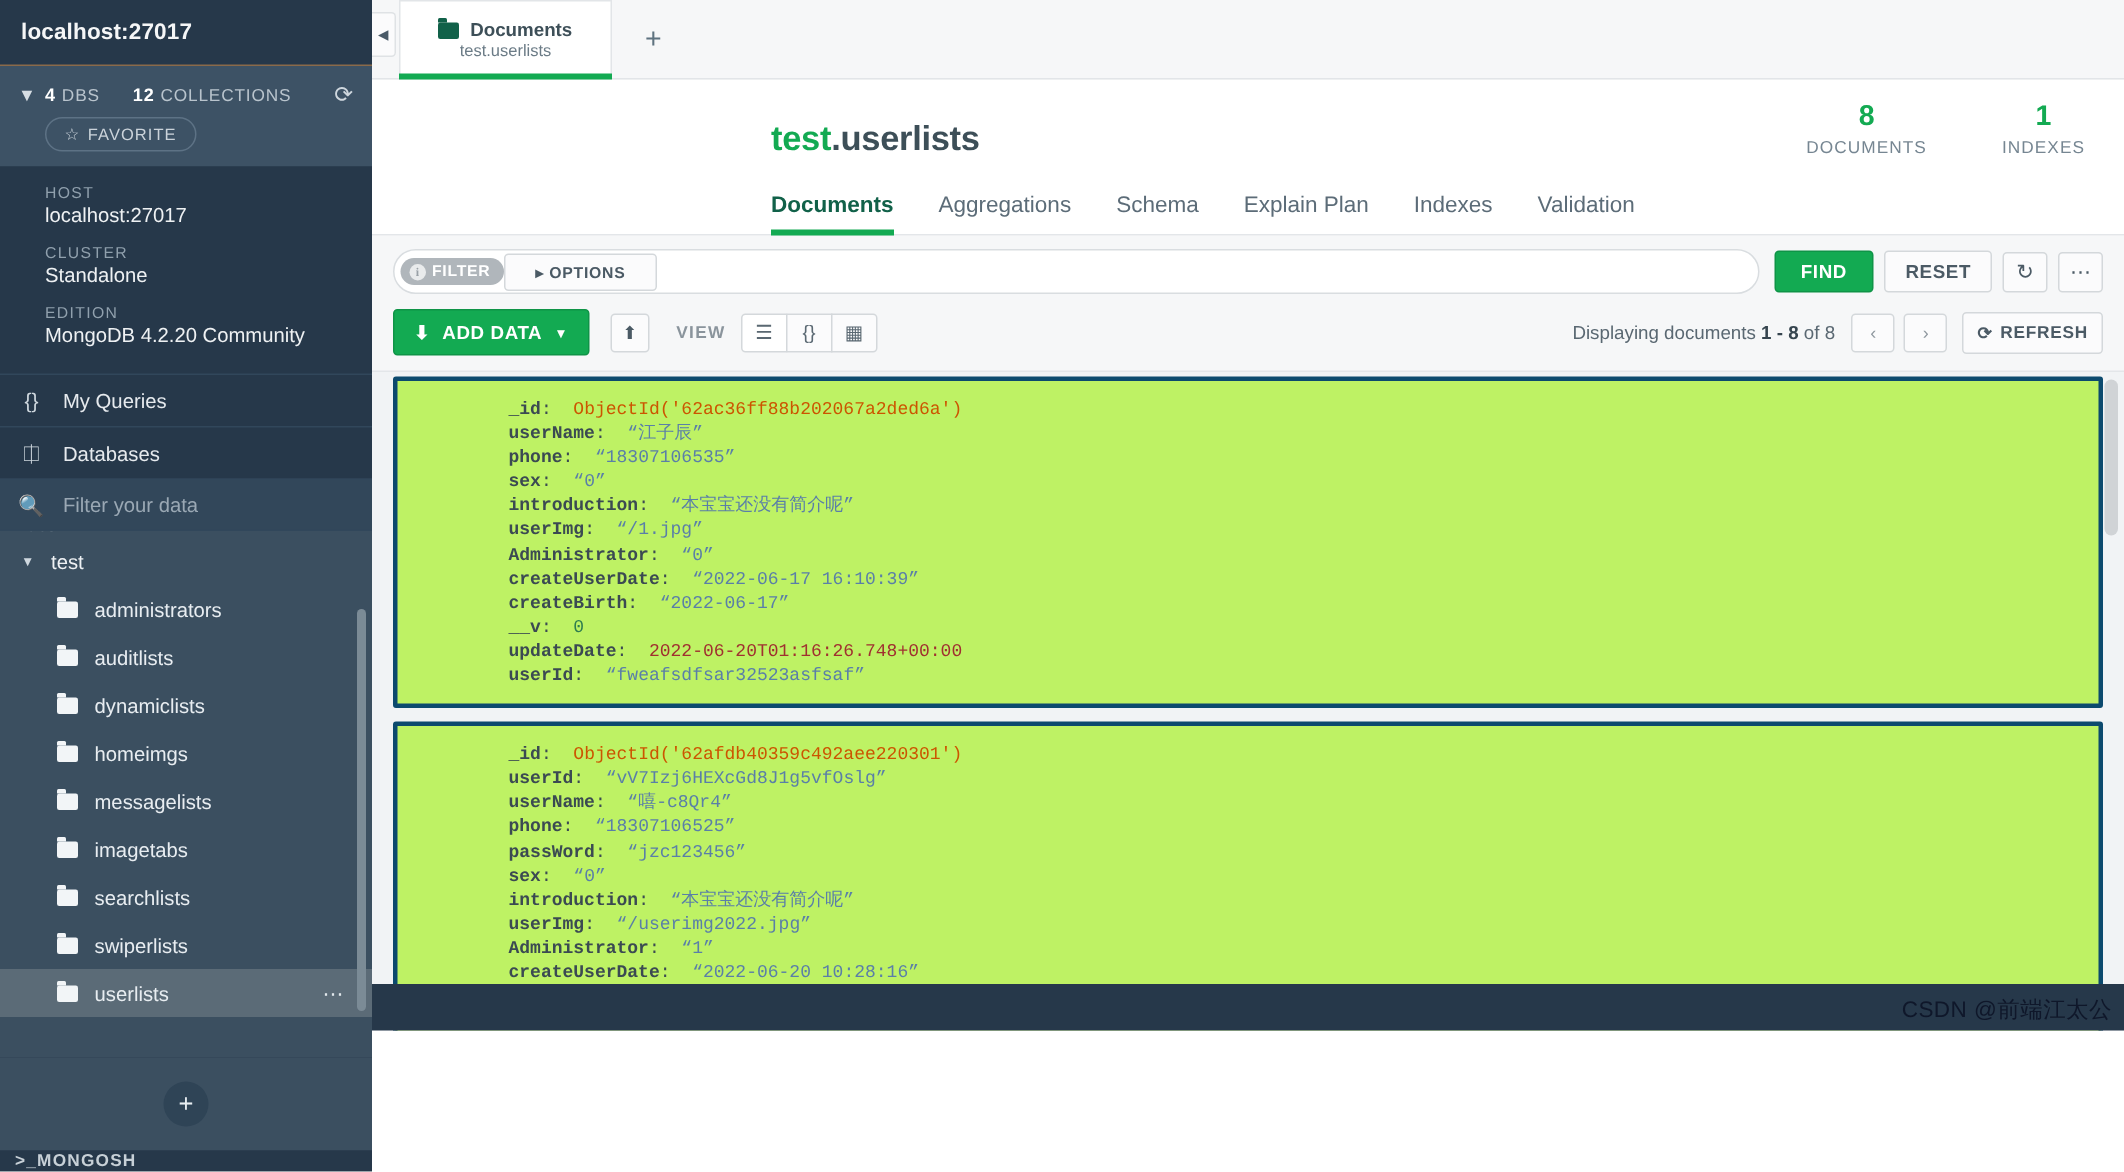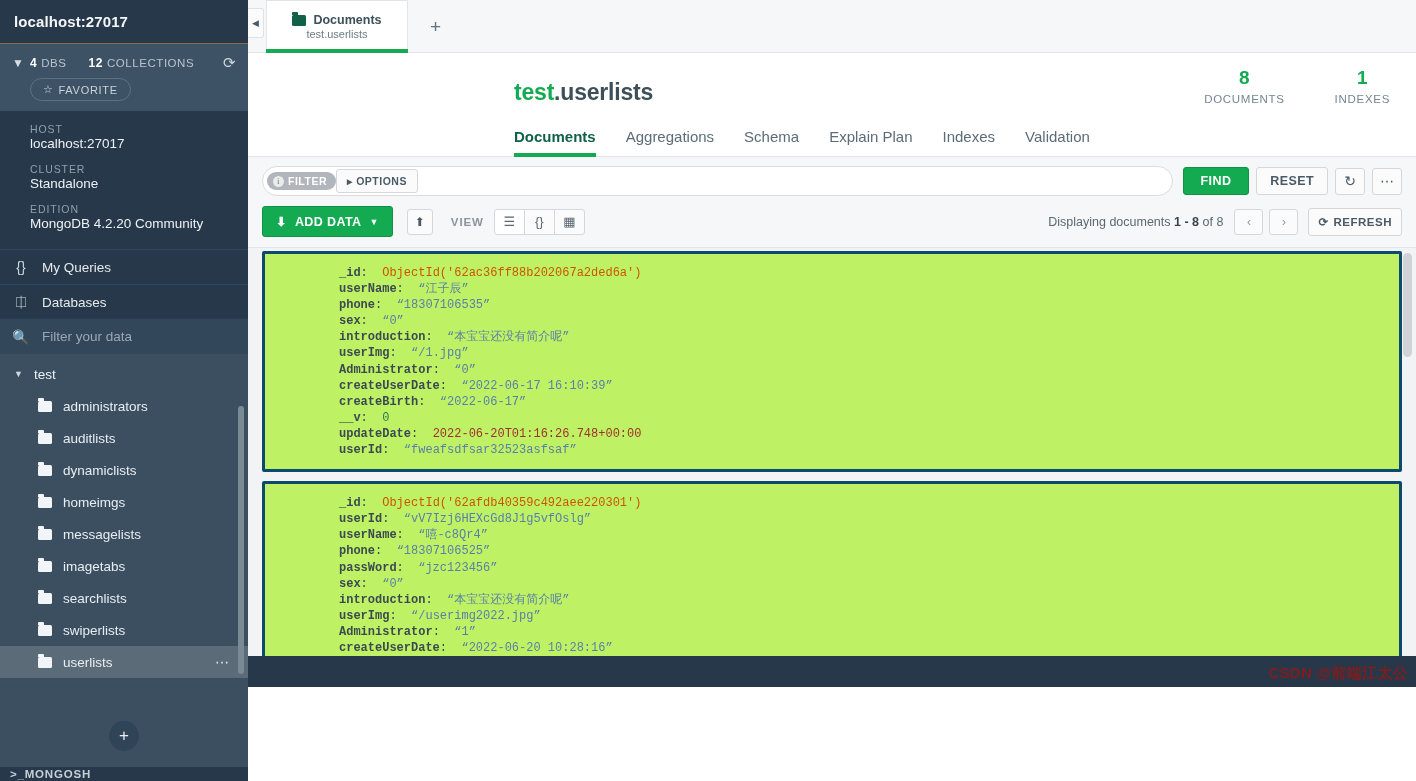--- a/index.html
+++ b/index.html
@@ -192,21 +192,21 @@
     font-family:"Liberation Serif", serif;
   }
   .filter-input {
     flex: 1; border: 0; outline: none; margin-left: 10px;
     font-family: "Liberation Mono", monospace; font-size: 12.5px;
     color: #8d969d; font-style: italic;
   }
   .opt-btn {
     border:1px solid #d4d8db; border-radius: 3px; background:#fbfbfc;
     font-size: 10.5px; color:#4b5a65; font-weight: bold; letter-spacing:.5px;
-    padding: 5px 10px; margin-right: 3px;
+    padding: 5px 20px; margin-right: 3px;
   }
   .tb-right { display:flex; align-items:center; gap: 7px; margin-left: 10px; }
   .btn-find {
     background:#13aa52; color:#fff; border:1px solid #0f9447; border-radius:3px;
     font-size: 12.5px; font-weight:bold; padding: 6px 17px; letter-spacing:.4px;
   }
   .btn-reset {
     background:#fbfbfc; color:#4b5a65; border:1px solid #d4d8db; border-radius:3px;
     font-size: 12.5px; font-weight:bold; padding: 6px 13px; letter-spacing:.4px;
   }
@@ -272,21 +272,21 @@
   .v-oid { color:#cc5500; }
   .v-num { color:#2e7d4f; }
   .v-date { color:#a03030; }
 
   .doc-scroll {
     position:absolute; right: 4px; top: 5px; width: 9px; height: 104px;
     background: #d0d3d6; border-radius: 5px;
   }
   .watermark {
     position:absolute; right: 8px; bottom: 4px;
-    font-size: 15px; color: #7f1d1d; letter-spacing: .3px; font-weight: bold;
+    font-size: 15px; color: #0f172a; letter-spacing: .3px;
   }
   .bottombar {
     position:absolute; left: 0; right: 0; bottom: 0; height: 31px;
     background:#26384a;
   }
 </style>
 </head>
 <body>
 
 <div id="app">

